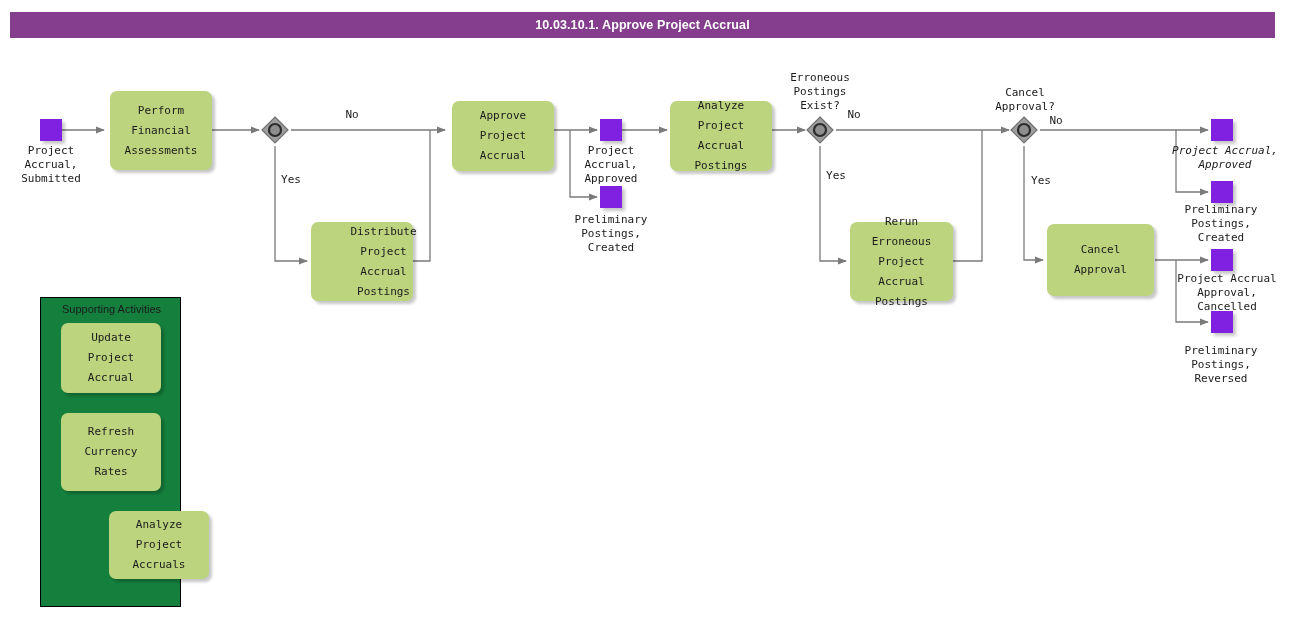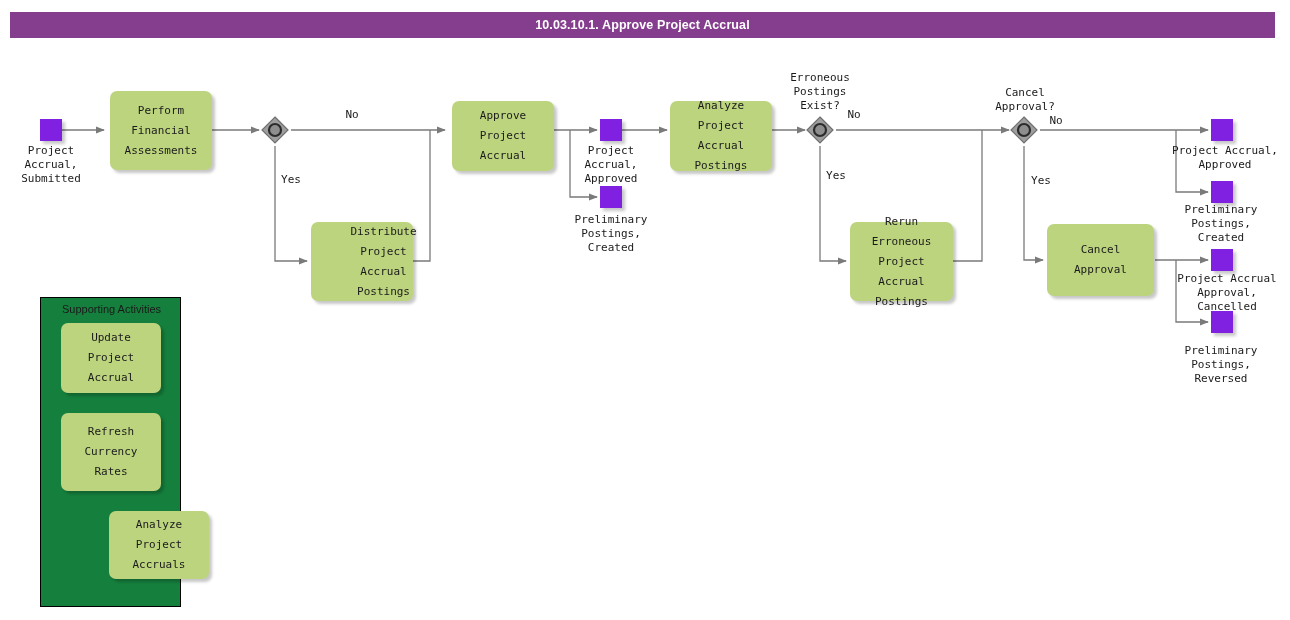--- a/index.html
+++ b/index.html
@@ -256,21 +256,21 @@
     </svg>
   </div>
   <div class="branch-label" style="left:1034px; top:114px; width:44px;">No</div>
   <div class="branch-label" style="left:1019px; top:174px; width:44px;">Yes</div>
 
   <div class="task" style="left:1047px; top:224px; width:107px; height:72px;">
     <span>Cancel Approval</span>
   </div>
 
   <div class="event" style="left:1211px; top:119px;"></div>
-  <div class="label" style="left:1166px; top:144px; width:118px;">Project Accrual,
+  <div class="label" style="left:1166px; top:144px; width:118px;font-style:italic;">Project Accrual,
 Approved</div>
 
   <div class="event" style="left:1211px; top:181px;"></div>
   <div class="label" style="left:1169px; top:203px; width:104px;">Preliminary
 Postings,
 Created</div>
 
   <div class="event" style="left:1211px; top:249px;"></div>
   <div class="label" style="left:1166px; top:272px; width:122px;">Project Accrual
 Approval,

